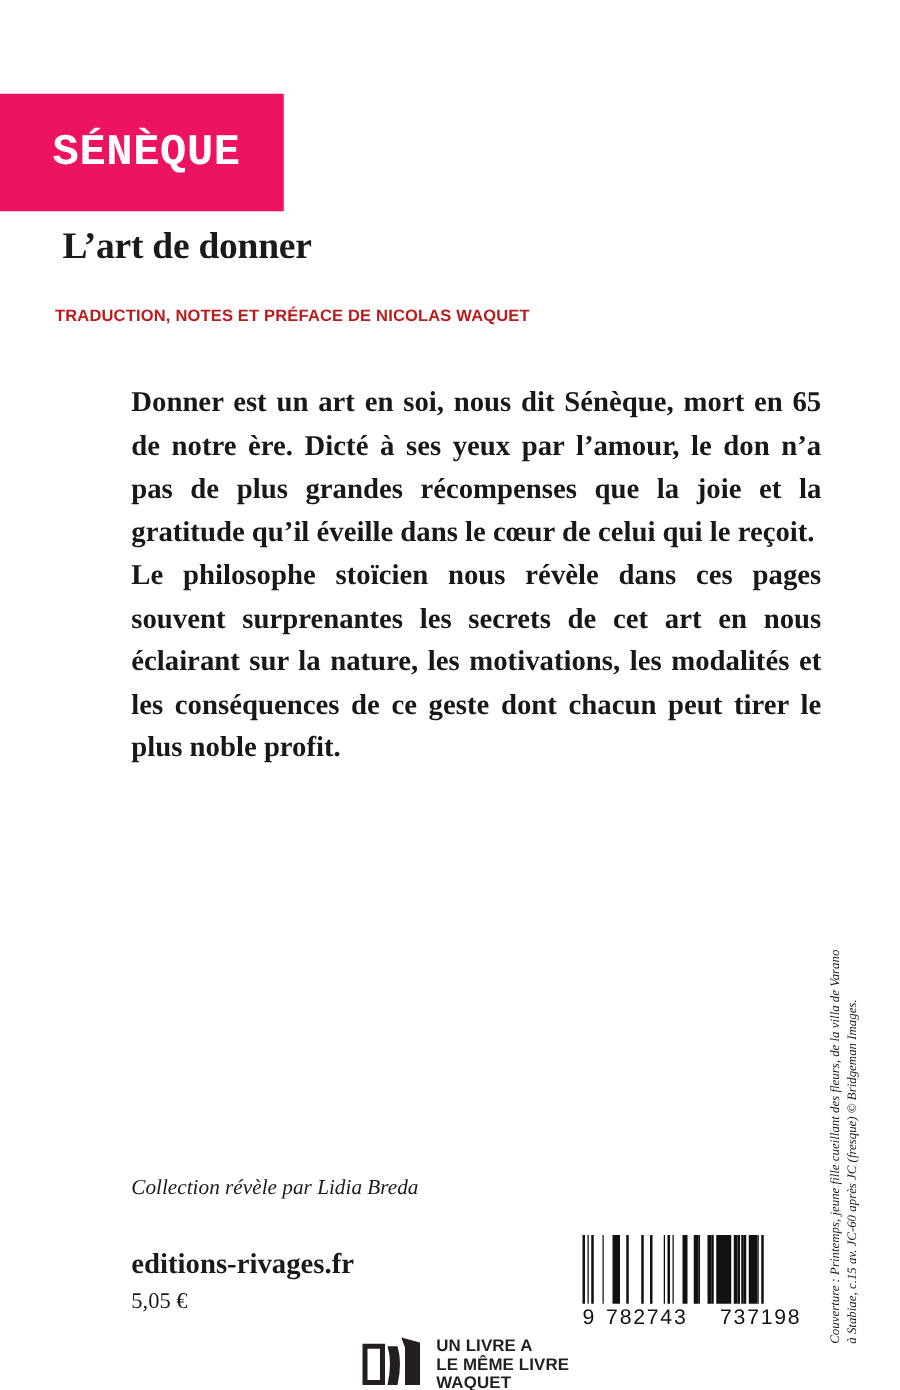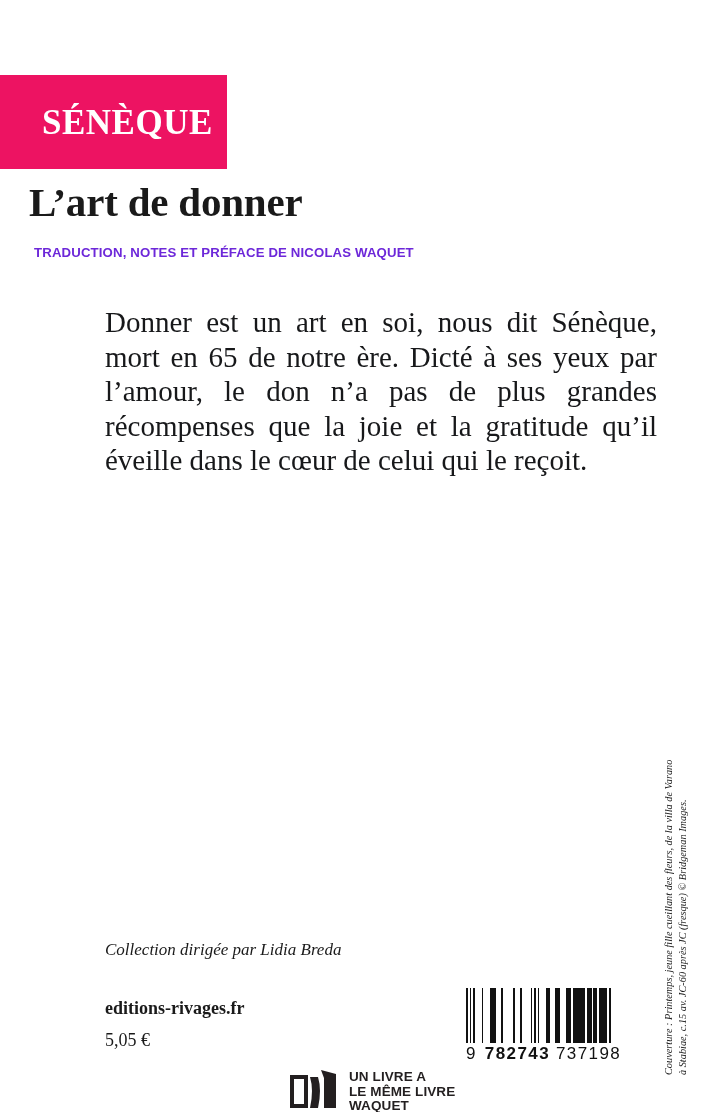--- a/index.html
+++ b/index.html
@@ -29,63 +29,63 @@
     left: 0;
     top: 75px;
     width: 227px;
     height: 94px;
     background: #ed1362;
     display: flex;
     align-items: center;
   }
   .author-name {
     color: #ffffff;
-    font-family: Liberation Serif, serif;
+    font-family: Liberation Mono, monospace;
     font-weight: bold;
     font-size: 35px;
     letter-spacing: 0.5px;
     margin-left: 42px;
     line-height: 1;
   }
 
   
   .book-title {
     position: absolute;
-    left: 29px;
+    left: 50px;
     top: 181px;
     font-family: "Liberation Serif", serif;
     font-weight: bold;
-    font-size: 41px;
+    font-size: 30px;
     line-height: 1.05;
     color: #1a1a1a;
     letter-spacing: -0.2px;
   }
 
   
   .translation-credit {
     position: absolute;
-    left: 34px;
+    left: 44px;
     top: 245px;
     font-family: "Liberation Sans", sans-serif;
     font-weight: bold;
     font-size: 13.2px;
     letter-spacing: 0.15px;
-    color: #6d28d9;
+    color: #b91c1c;
     white-space: nowrap;
   }
 
   
   .blurb {
     position: absolute;
     left: 105px;
     top: 305px;
     width: 552px;
     font-family: "Liberation Serif", serif;
-    font-weight: normal;
-    font-size: 29px;
+    font-weight: bold;
+    font-size: 23px;
     line-height: 34.5px;
     text-align: justify;
     color: #17181a;
   }
   .blurb p {
     margin: 0;
   }
   .blurb p + p {
     margin-top: 0;
   }
@@ -123,21 +123,21 @@
     font-style: italic;
     font-size: 17px;
     color: #1a1a1a;
   }
 
   .publisher-site {
     position: absolute;
     left: 105px;
     top: 998px;
     font-family: "Liberation Serif", serif;
-    font-size: 18px;
+    font-size: 23px;
     font-weight: bold;
     color: #1a1a1a;
   }
 
   .price {
     position: absolute;
     left: 105px;
     top: 1030px;
     font-family: "Liberation Serif", serif;
     font-size: 18px;
@@ -192,48 +192,49 @@
   .barcode-digits {
     font-family: "Liberation Sans", sans-serif;
     font-size: 17px;
     letter-spacing: 1.4px;
     color: #111111;
     margin-top: 1px;
     display: flex;
     width: 166px;
   }
   .barcode-digits .g1 { margin-right: 8px; }
-  .barcode-digits .g2 { margin-right: 6px; font-weight: bold; }
+  .barcode-digits .g2 { margin-right: 26px; }
 </style>
 </head>
 <body>
 
 <div class="page">
 
   <div class="author-band">
     <div class="author-name">SÉNÈQUE</div>
   </div>
 
   <div class="book-title">L’art de donner</div>
 
   <div class="translation-credit">TRADUCTION, NOTES ET PRÉFACE DE NICOLAS WAQUET</div>
 
   <div class="blurb">
     <p>Donner est un art en soi, nous dit Sénèque, mort en 65 de notre ère. Dicté à ses yeux par l’amour, le don n’a pas de plus grandes récompenses que la joie et la gratitude qu’il éveille dans le cœur de celui qui le reçoit.</p>
+    <p>Le philosophe stoïcien nous révèle dans ces pages souvent surprenantes les secrets de cet art en nous éclairant sur la nature, les motivations, les modalités et les conséquences de ce geste dont chacun peut tirer le plus noble profit.</p>
   </div>
 
   <div class="cover-credit">
     <div class="cover-credit-inner">
       <span>Couverture : Printemps, jeune fille cueillant des fleurs, de la villa de Varano</span>
       <br>
       <span>à Stabiae, c.15 av. JC-60 après JC (fresque) © Bridgeman Images.</span>
     </div>
   </div>
 
-  <div class="collection-line">Collection dirigée par Lidia Breda</div>
+  <div class="collection-line">Collection révèle par Lidia Breda</div>
 
   <div class="publisher-site">editions-rivages.fr</div>
 
   <div class="price">5,05 €</div>
 
   <div class="price-logo">
     <svg class="price-logo-mark" viewBox="0 0 52 46">
       <path d="M2 7 L20 7 L20 40 L2 40 Z" fill="#231f20"></path>
       <path d="M6 11 L16 11 L16 36 L6 36 Z" fill="#ffffff"></path>
       <path d="M22 9 Q26 22 22 40 L30 40 Q34 22 30 9 Z" fill="#231f20"></path>

